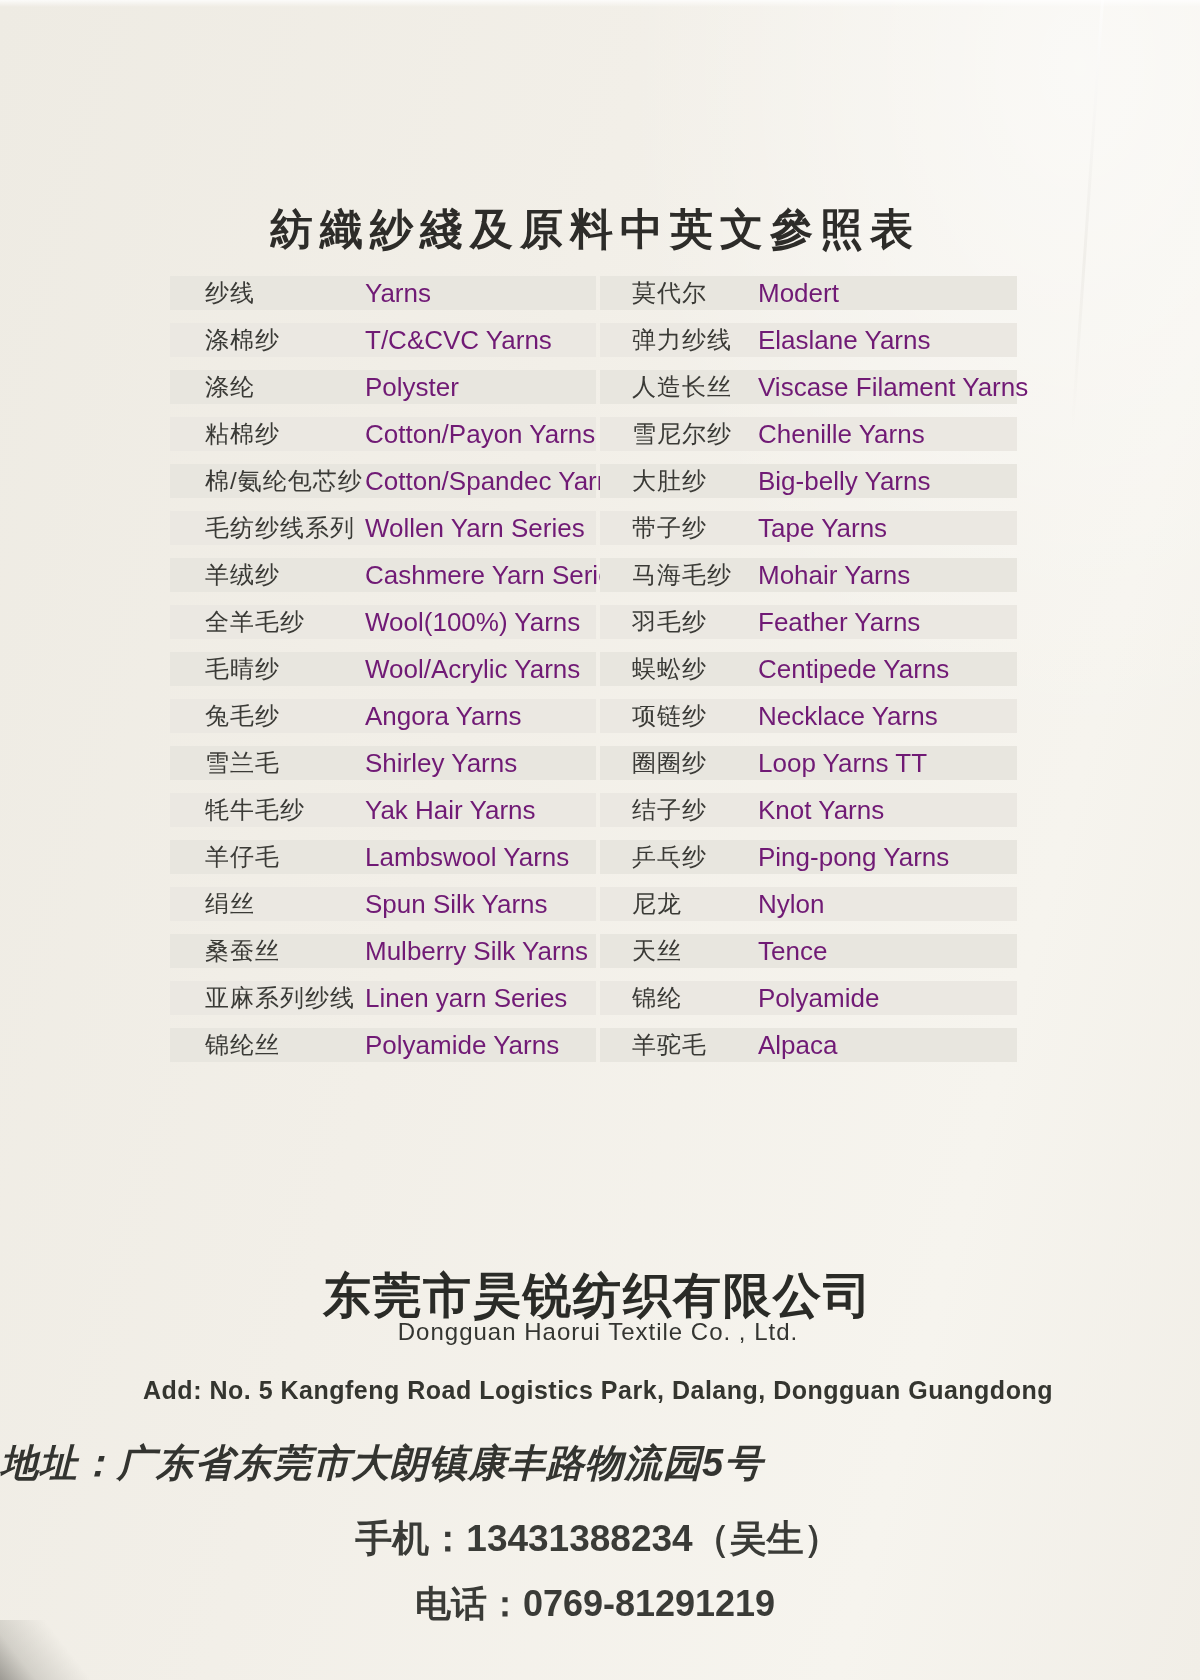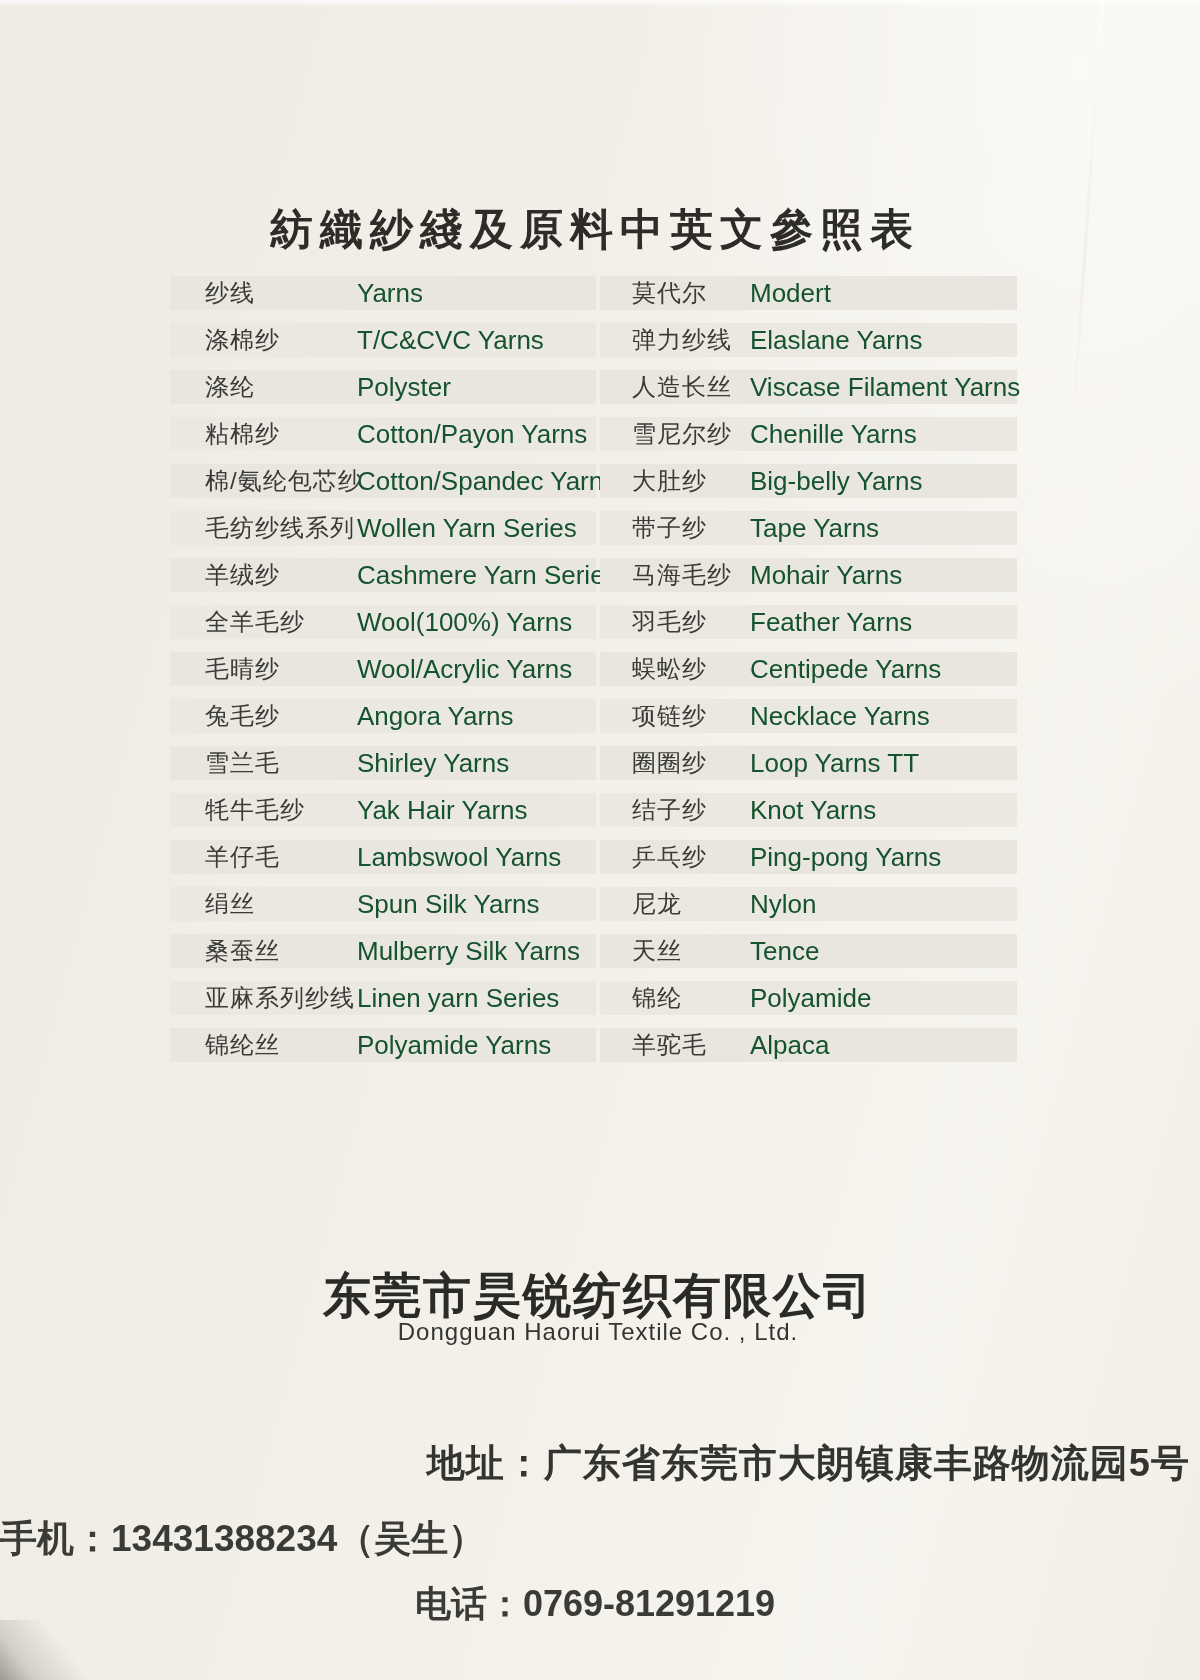--- a/index.html
+++ b/index.html
@@ -32,35 +32,35 @@
   .glossary{position:absolute;top:276px;left:0;width:1200px;}
   .col{position:absolute;top:0;}
   .col-left{left:170px;width:426px;}
   .col-right{left:600px;width:417px;}
   .grow{position:relative;height:34px;margin-bottom:13px;}
   .grow:nth-child(odd){background:#e8e6df;}
   .grow:nth-child(even){background:#ebe8e2;}
   .grow .cn{position:absolute;top:50%;transform:translateY(-50%);
     font-size:24px;letter-spacing:1px;color:#3a3a36;white-space:nowrap;}
   .grow .en{position:absolute;top:50%;transform:translateY(-50%);
-    font-size:26px;color:#14532d;white-space:nowrap;}
+    font-size:26px;color:#701a75;white-space:nowrap;margin-left:8px;}
   .col-left .cn{left:35px;}
   .col-left .en{left:187px;}
   .col-right .cn{left:32px;}
   .col-right .en{left:150px;}
 
   .company-cn{position:absolute;top:1264px;left:0;width:1196px;text-align:center;
     font-size:48px;font-weight:bold;letter-spacing:2px;color:#2a2b27;}
   .company-en{position:absolute;top:1318px;left:0;width:1196px;text-align:center;
     font-size:24px;letter-spacing:1px;color:#343531;}
   .address-en{position:absolute;top:1376px;left:0;width:1196px;text-align:center;
     font-size:25px;font-weight:bold;letter-spacing:.5px;color:#34352f;}
-  .address-cn{position:absolute;top:1438px;left:0;width:1190px;text-align:right;
-    font-size:38px;font-weight:bold;letter-spacing:1px;color:#333430;}
-  .mobile{position:absolute;top:1514px;left:0;width:1196px;text-align:left;
+  .address-cn{position:absolute;top:1438px;left:0;width:1190px;text-align:left;
+    font-size:38px;font-weight:bold;letter-spacing:1px;color:#333430;font-style:italic;}
+  .mobile{position:absolute;top:1514px;left:0;width:1196px;text-align:center;
     font-size:37px;font-weight:bold;color:#3a3b37;}
   .phone{position:absolute;top:1580px;left:0;width:1190px;text-align:center;
     font-size:36px;font-weight:bold;color:#3a3b37;}
 </style>
 </head>
 <body>
 
 <div class="page">
   <div class="edge-top"></div>
   <div class="crease"></div>
@@ -205,18 +205,19 @@
         </div>
         <div class="grow">
           <span class="cn">羊驼毛</span>
           <span class="en">Alpaca</span>
         </div>
       </div>
   </div>
 
   <div class="company-cn">东莞市昊锐纺织有限公司</div>
   <div class="company-en">Dongguan Haorui Textile Co. , Ltd.</div>
+  <div class="address-en">Add: No. 5 Kangfeng Road Logistics Park, Dalang, Dongguan Guangdong</div>
   <div class="address-cn">地址：广东省东莞市大朗镇康丰路物流园5号</div>
   <div class="mobile">手机：13431388234（吴生）</div>
   <div class="phone">电话：0769-81291219</div>
 
   <div class="corner-bl"></div>
 </div>
 
 </body></html>

